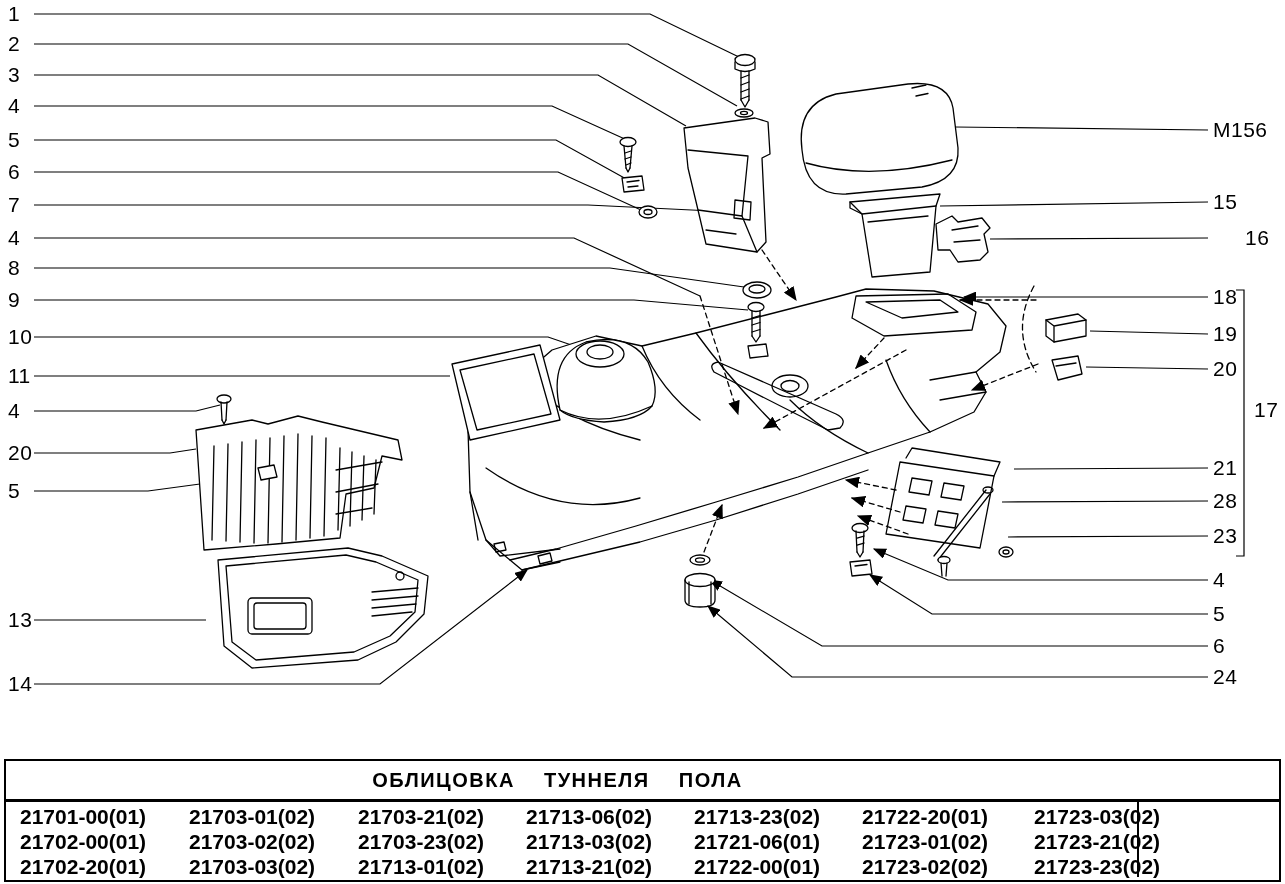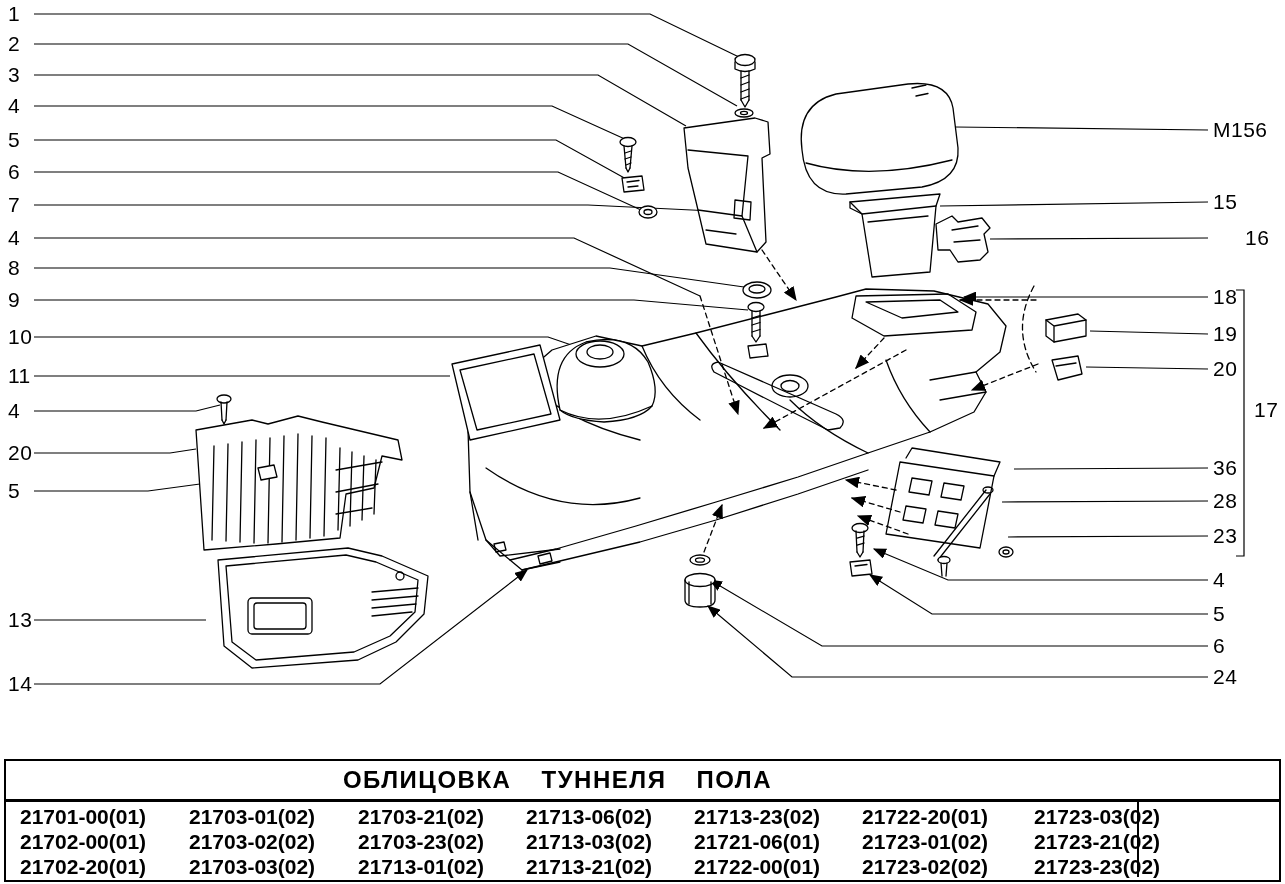--- a/index.html
+++ b/index.html
@@ -14,21 +14,21 @@
     position:absolute; font-size:21px; line-height:26px; color:#000;
     white-space:nowrap; letter-spacing:0.5px;
   }
   .footer {
     position:absolute; left:4px; right:4px; top:759px; bottom:2px;
     border:2px solid #000; background:#fff;
   }
   .title-row { display:flex; height:41px; border-bottom:3px solid #000; }
   .title-cell {
     width:1103px; display:flex; align-items:center; justify-content:center;
-    font-weight:bold; font-size:24px; letter-spacing:1.5px; word-spacing:22px;border-radius:10px;
+    font-weight:bold; font-size:20px; letter-spacing:1.5px; word-spacing:22px;border-radius:10px;
   }
   .code-cell {
     flex:1; border-left:2px solid #000; display:flex; align-items:center;
     justify-content:center; font-weight:bold; font-size:24px;
   }
   .grid-row { display:flex; height:calc(100% - 44px); }
   .grid {
     width:1131px; padding:3px 0 0 14px;
     display:grid;
     grid-template-columns:169px 169px 168px 168px 168px 172px 1fr;
@@ -301,21 +301,21 @@
     <div class="co" style="left:8px;top:607px">13</div>
     <div class="co" style="left:8px;top:671px">14</div>
 
     <div class="co" style="left:1213px;top:117px">М156</div>
     <div class="co" style="left:1213px;top:189px">15</div>
     <div class="co" style="left:1245px;top:225px">16</div>
     <div class="co" style="left:1213px;top:284px">18</div>
     <div class="co" style="left:1213px;top:321px">19</div>
     <div class="co" style="left:1213px;top:356px">20</div>
     <div class="co" style="left:1254px;top:397px">17</div>
-    <div class="co" style="left:1213px;top:455px">36</div>
+    <div class="co" style="left:1213px;top:455px">21</div>
     <div class="co" style="left:1213px;top:488px">28</div>
     <div class="co" style="left:1213px;top:523px">23</div>
     <div class="co" style="left:1213px;top:567px">4</div>
     <div class="co" style="left:1213px;top:601px">5</div>
     <div class="co" style="left:1213px;top:633px">6</div>
     <div class="co" style="left:1213px;top:664px">24</div>
   </div>
 
   <div class="footer">
     <div class="title-row">

